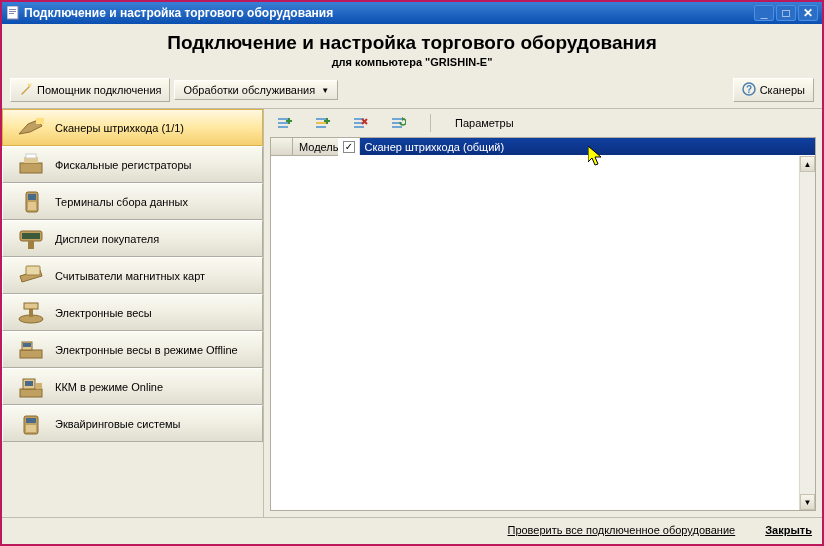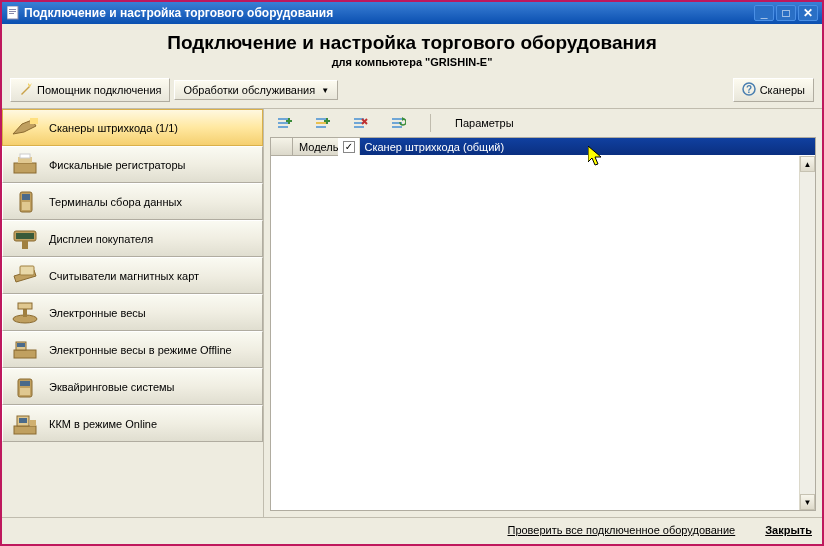--- a/index.html
+++ b/index.html
@@ -86,21 +86,21 @@
 }
 .sidebar {
   width: 262px;
   border-right: 1px solid #c0bcae;
   overflow: hidden;
 }
 .sidebar-item {
   display: flex;
   align-items: center;
   height: 37px;
-  padding: 0 6px;
+  padding: 0 12px;
   border: 1px solid #fff;
   border-right-color: #b0aca0;
   border-bottom-color: #b0aca0;
   background: linear-gradient(to bottom, #fafaf2 0%, #f0eee2 50%, #e0ded0 100%);
   cursor: pointer;
   gap: 8px;
 }
 .sidebar-item.selected {
   background: linear-gradient(to bottom, #fff8e0 0%, #ffe8a0 50%, #f5cf6f 100%);
   border-color: #d9b04a;
@@ -334,37 +334,37 @@
               <rect x="4" y="12" width="22" height="8" fill="#c0a060" stroke="#8a6a30"></rect>
               <rect x="6" y="4" width="10" height="8" fill="#e0c890" stroke="#8a6a30"></rect>
               <rect x="7" y="5" width="8" height="4" fill="#4a6a8a"></rect>
             </svg>
           </span>
           <span class="side-label">Электронные весы в режиме Offline</span>
         </div>
         <div class="sidebar-item">
           <span class="side-icon">
             <svg width="30" height="24" viewBox="0 0 30 24">
-              <rect x="8" y="4" width="14" height="18" rx="2" fill="#c0a060" stroke="#8a6a30"></rect>
-              <rect x="10" y="6" width="10" height="5" fill="#4a6a8a"></rect>
-              <rect x="10" y="13" width="10" height="7" fill="#e0c890"></rect>
-            </svg>
-          </span>
-          <span class="side-label">Эквайринговые системы</span>
-        </div>
-        <div class="sidebar-item">
-          <span class="side-icon">
-            <svg width="30" height="24" viewBox="0 0 30 24">
               <rect x="4" y="14" width="22" height="8" fill="#c0a060" stroke="#8a6a30"></rect>
               <rect x="7" y="4" width="12" height="10" fill="#e0c890" stroke="#8a6a30"></rect>
               <rect x="9" y="6" width="8" height="5" fill="#4a6a8a"></rect>
               <rect x="20" y="8" width="6" height="6" fill="#d0b070"></rect>
             </svg>
           </span>
           <span class="side-label">ККМ в режиме Online</span>
+        </div>
+        <div class="sidebar-item">
+          <span class="side-icon">
+            <svg width="30" height="24" viewBox="0 0 30 24">
+              <rect x="8" y="4" width="14" height="18" rx="2" fill="#c0a060" stroke="#8a6a30"></rect>
+              <rect x="10" y="6" width="10" height="5" fill="#4a6a8a"></rect>
+              <rect x="10" y="13" width="10" height="7" fill="#e0c890"></rect>
+            </svg>
+          </span>
+          <span class="side-label">Эквайринговые системы</span>
         </div>
       </div>
 
     <div class="right-pane">
       <div class="params-toolbar">
         <span class="tb-ico">
           <svg width="16" height="16" viewBox="0 0 16 16">
               <rect x="2" y="3" width="10" height="2" fill="#6fa6d6"></rect>
               <rect x="2" y="7" width="10" height="2" fill="#6fa6d6"></rect>
               <rect x="2" y="11" width="10" height="2" fill="#6fa6d6"></rect>

